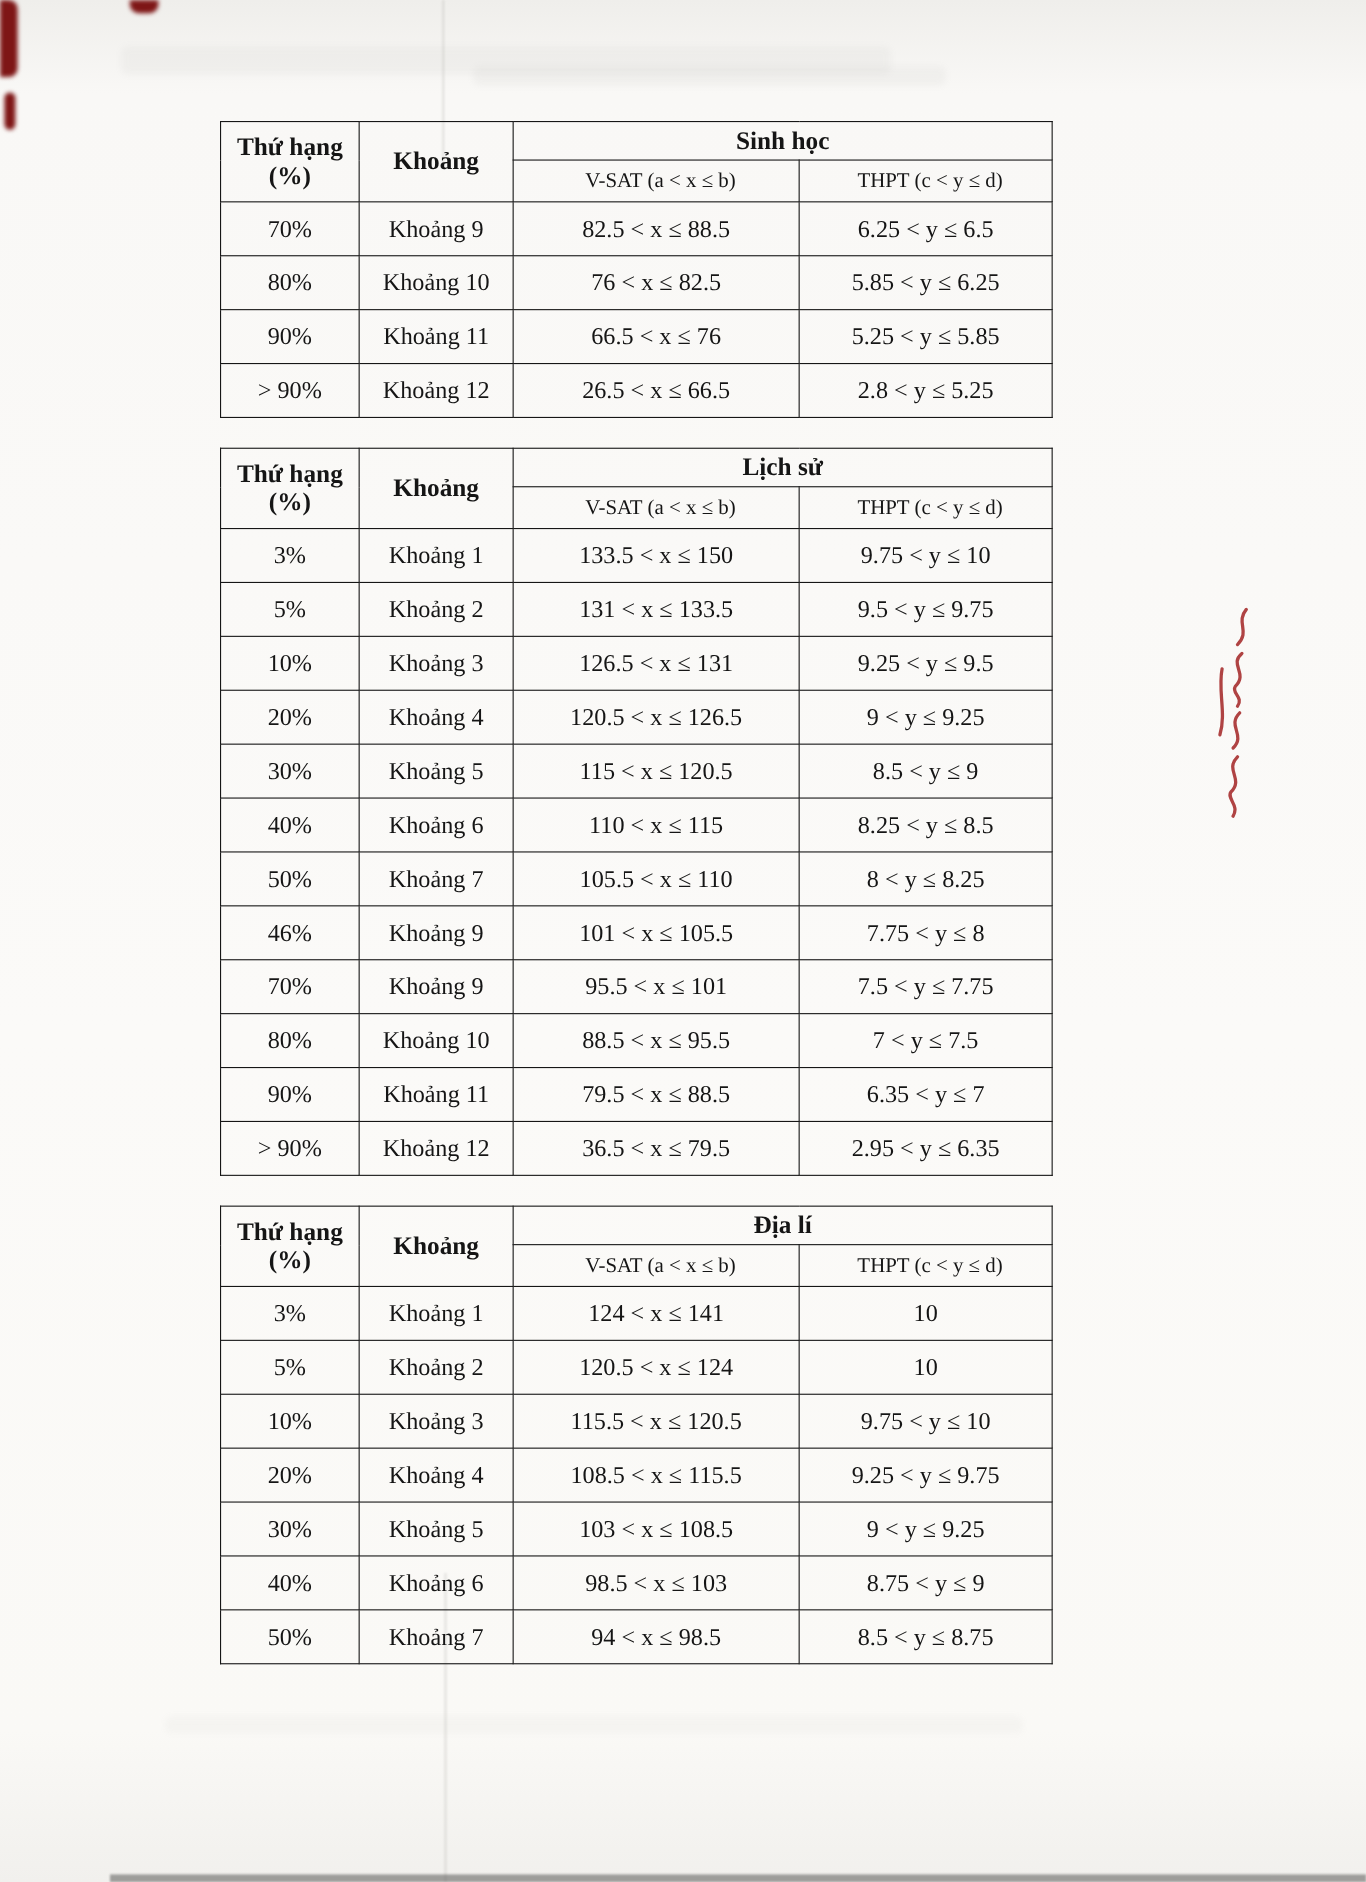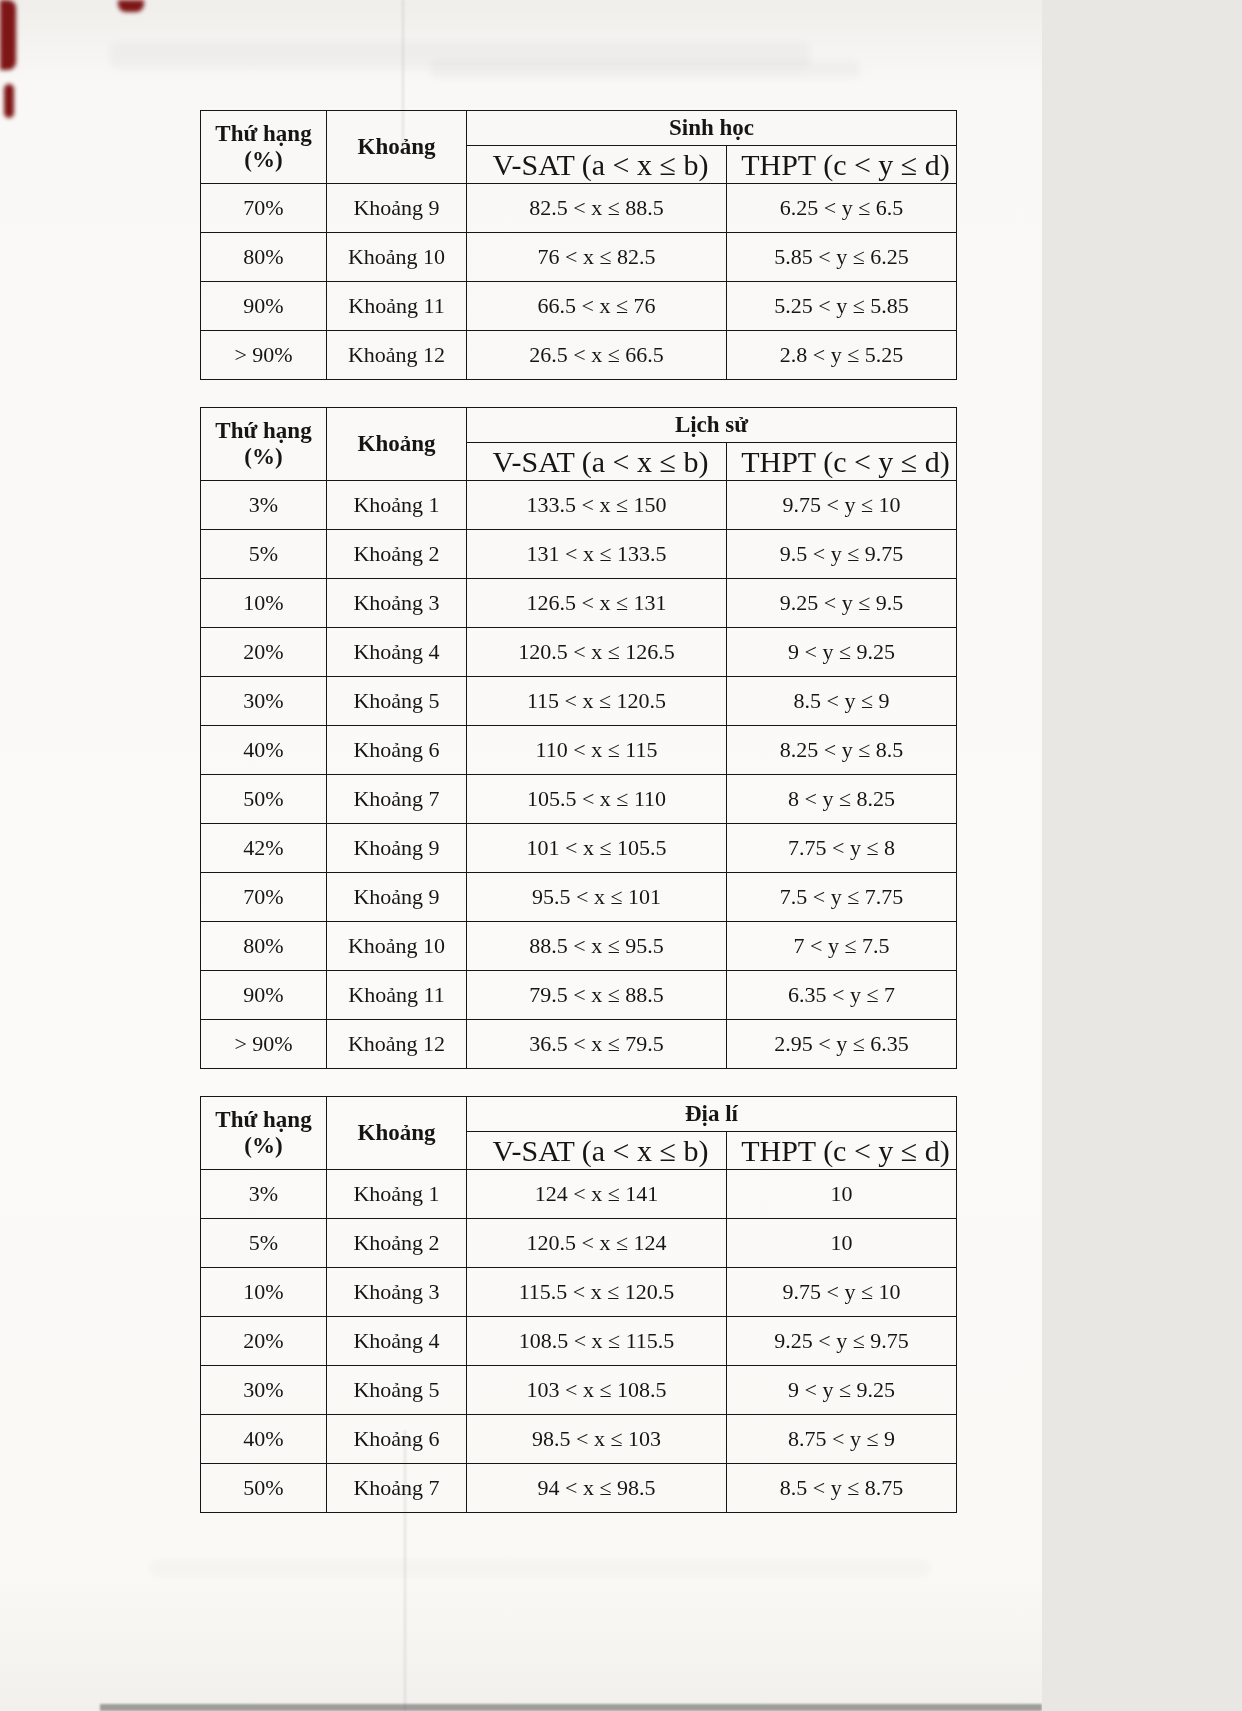--- a/index.html
+++ b/index.html
@@ -4,21 +4,21 @@
 <style>
   html, body { margin: 0; padding: 0; }
   body {
     width: 1242px;
     height: 1711px;
     background: #e8e7e4;
     font-family: "Liberation Serif", serif;
   }
   .paper {
     position: relative;
-    width: 1042px;
+    width: 1242px;
     height: 1711px;
     overflow: hidden;
     background: linear-gradient(180deg, #efeeeb 0%, #f9f8f6 5%, #fbfaf8 55%, #faf9f6 92%, #f1f0ed 100%);
   }
   
   .noise-band {
     position: absolute;
     background: #9a9a96;
     opacity: 0.07;
     filter: blur(3px);
@@ -77,21 +77,21 @@
     line-height: 1.15;
   }
   .score-table th.subject-th {
     font-weight: bold;
     font-size: 23px;
     height: 34px;
     margin-top: 12px;
   }
   .score-table th.sub-th {
     font-weight: normal;
-    font-size: 30px;
+    font-size: 19px;
     height: 37px;
     padding-left: 12px;
   }
   .score-table td {
     font-size: 22px;
     height: 48px;
   }
   .red-ink {
     position: absolute;
     left: 1093px;
@@ -237,21 +237,21 @@
             <td>110 &lt; x ≤ 115</td>
             <td>8.25 &lt; y ≤ 8.5</td>
           </tr>
           <tr>
             <td>50%</td>
             <td>Khoảng 7</td>
             <td>105.5 &lt; x ≤ 110</td>
             <td>8 &lt; y ≤ 8.25</td>
           </tr>
           <tr>
-            <td>42%</td>
+            <td>46%</td>
             <td>Khoảng 9</td>
             <td>101 &lt; x ≤ 105.5</td>
             <td>7.75 &lt; y ≤ 8</td>
           </tr>
           <tr>
             <td>70%</td>
             <td>Khoảng 9</td>
             <td>95.5 &lt; x ≤ 101</td>
             <td>7.5 &lt; y ≤ 7.75</td>
           </tr>

